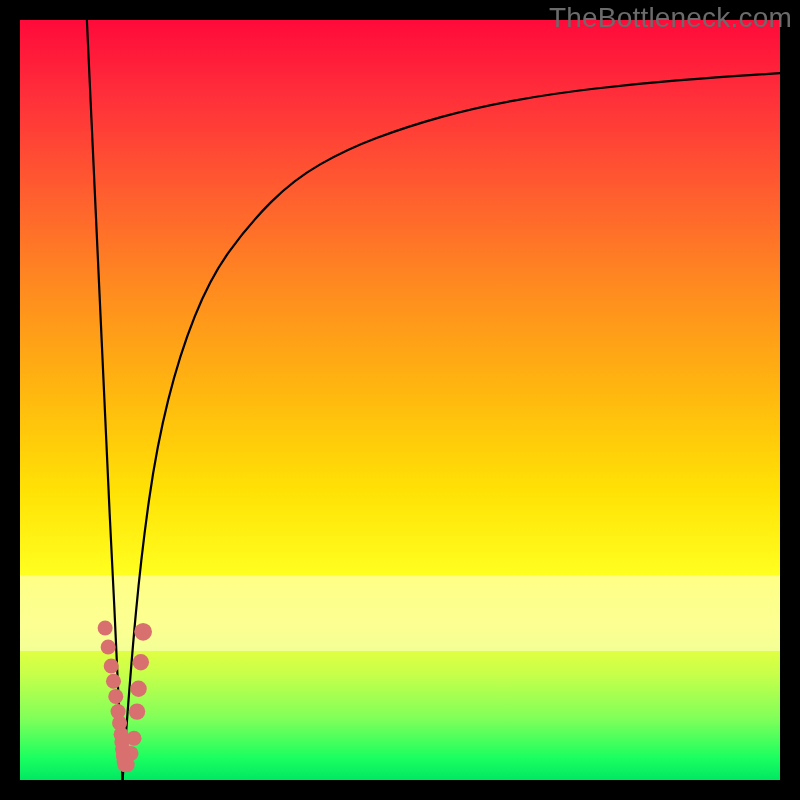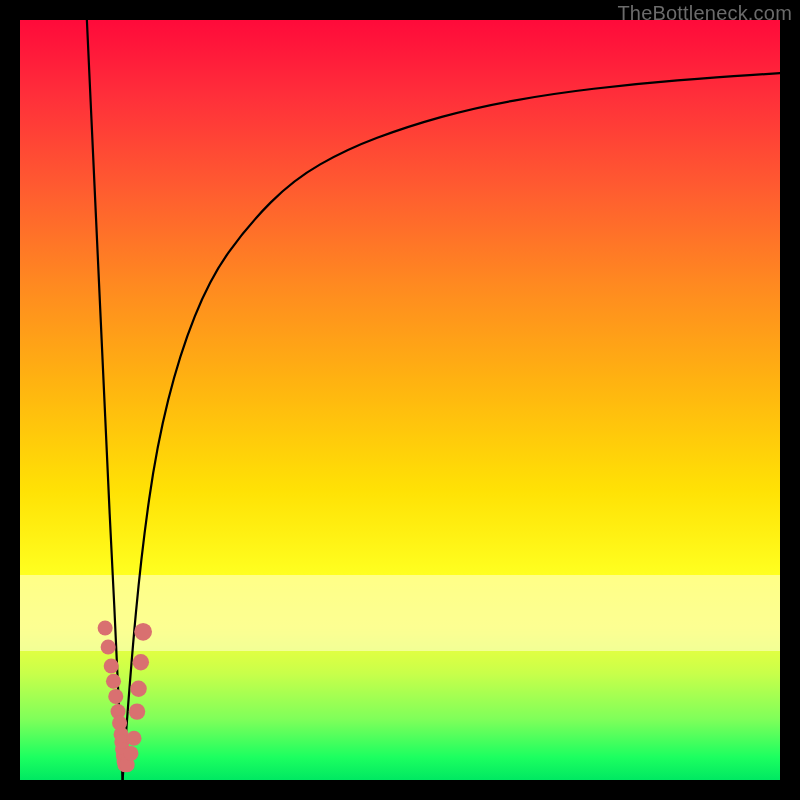--- a/index.html
+++ b/index.html
@@ -44,21 +44,21 @@
     right: 0;
     top: 73%;
     height: 10%;
     background: rgba(255, 255, 210, 0.58);
   }
   .watermark {
     position: absolute;
     top: 2px;
     right: 8px;
     font-family: Arial, Helvetica, sans-serif;
-    font-size: 20px;
+    font-size: 28px;
     font-weight: 500;
     color: #6b6b6b;
     letter-spacing: 0.2px;
     user-select: none;
   }
   svg.curves {
     position: absolute;
     left: 0;
     top: 0;
     width: 760px;

